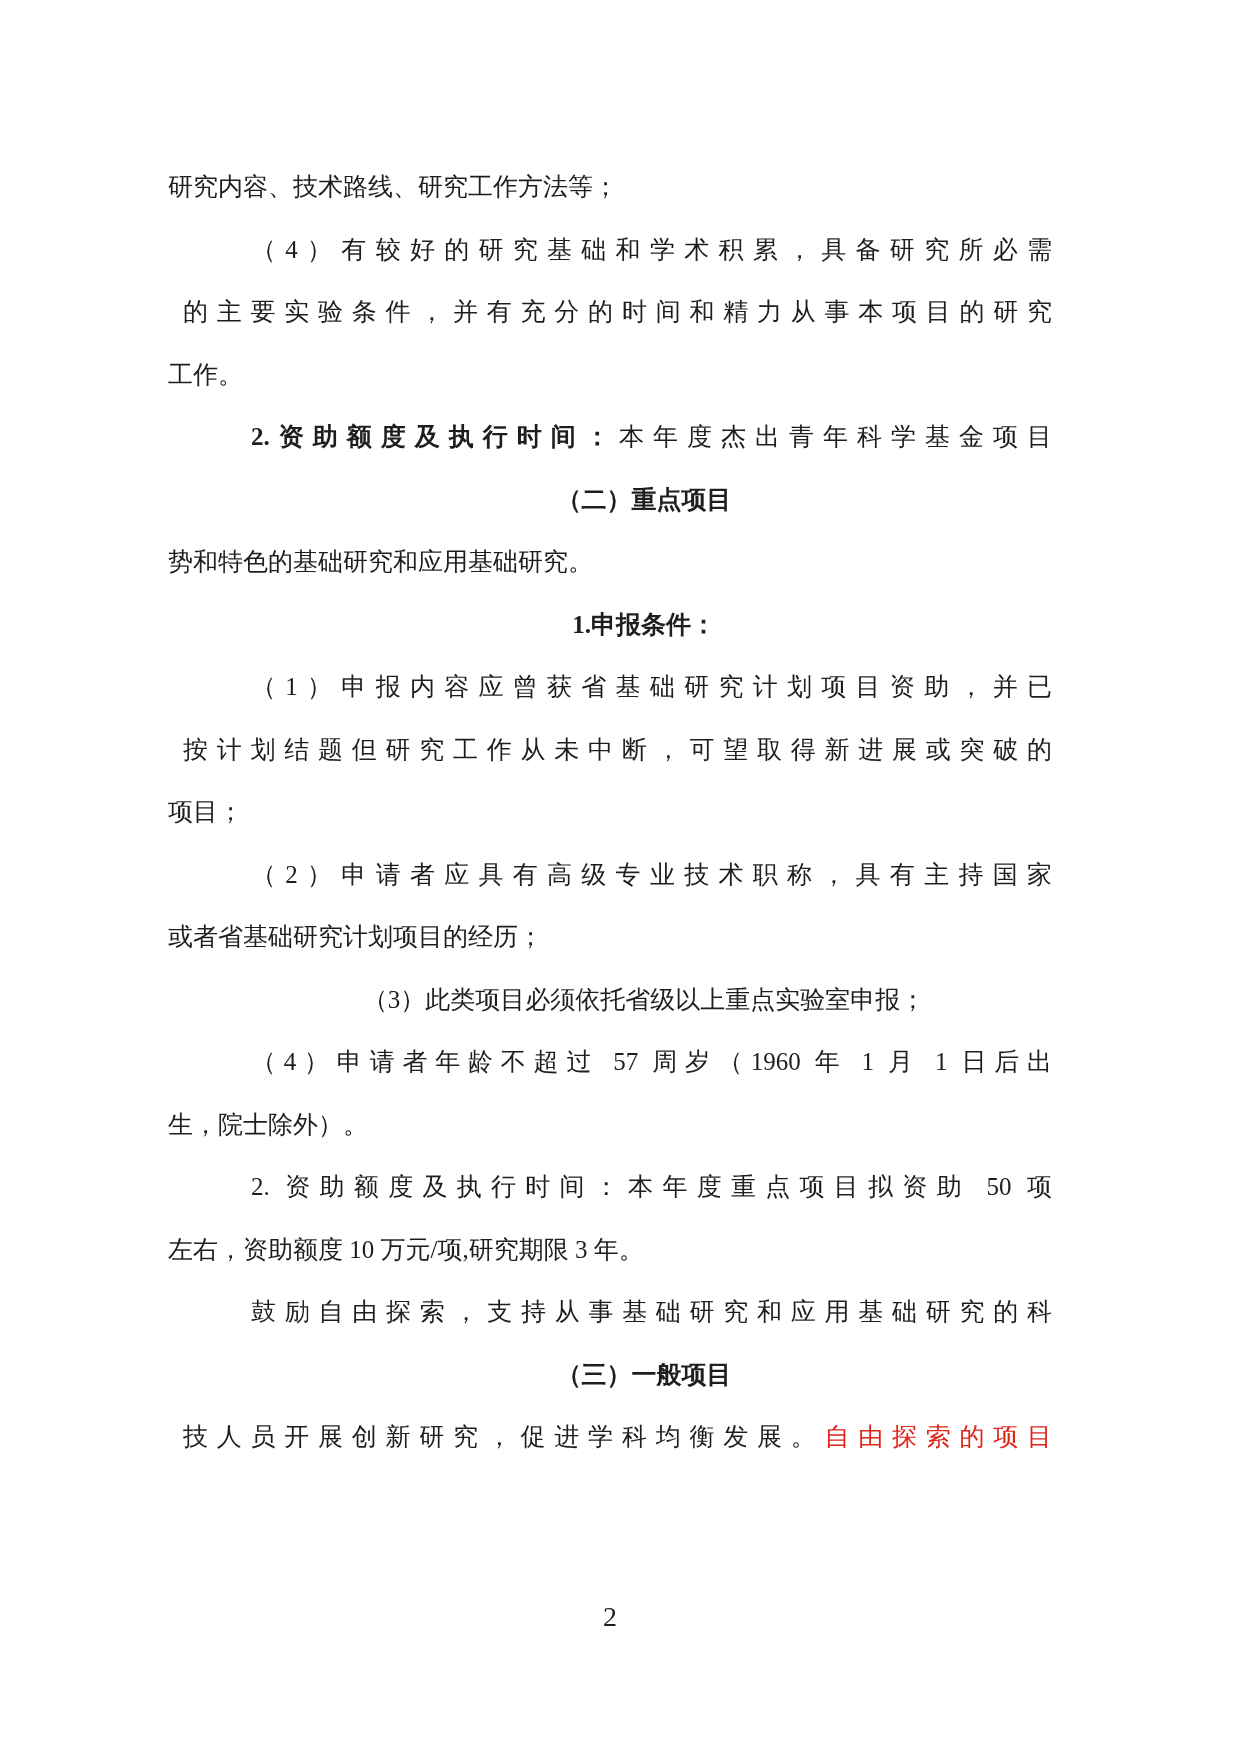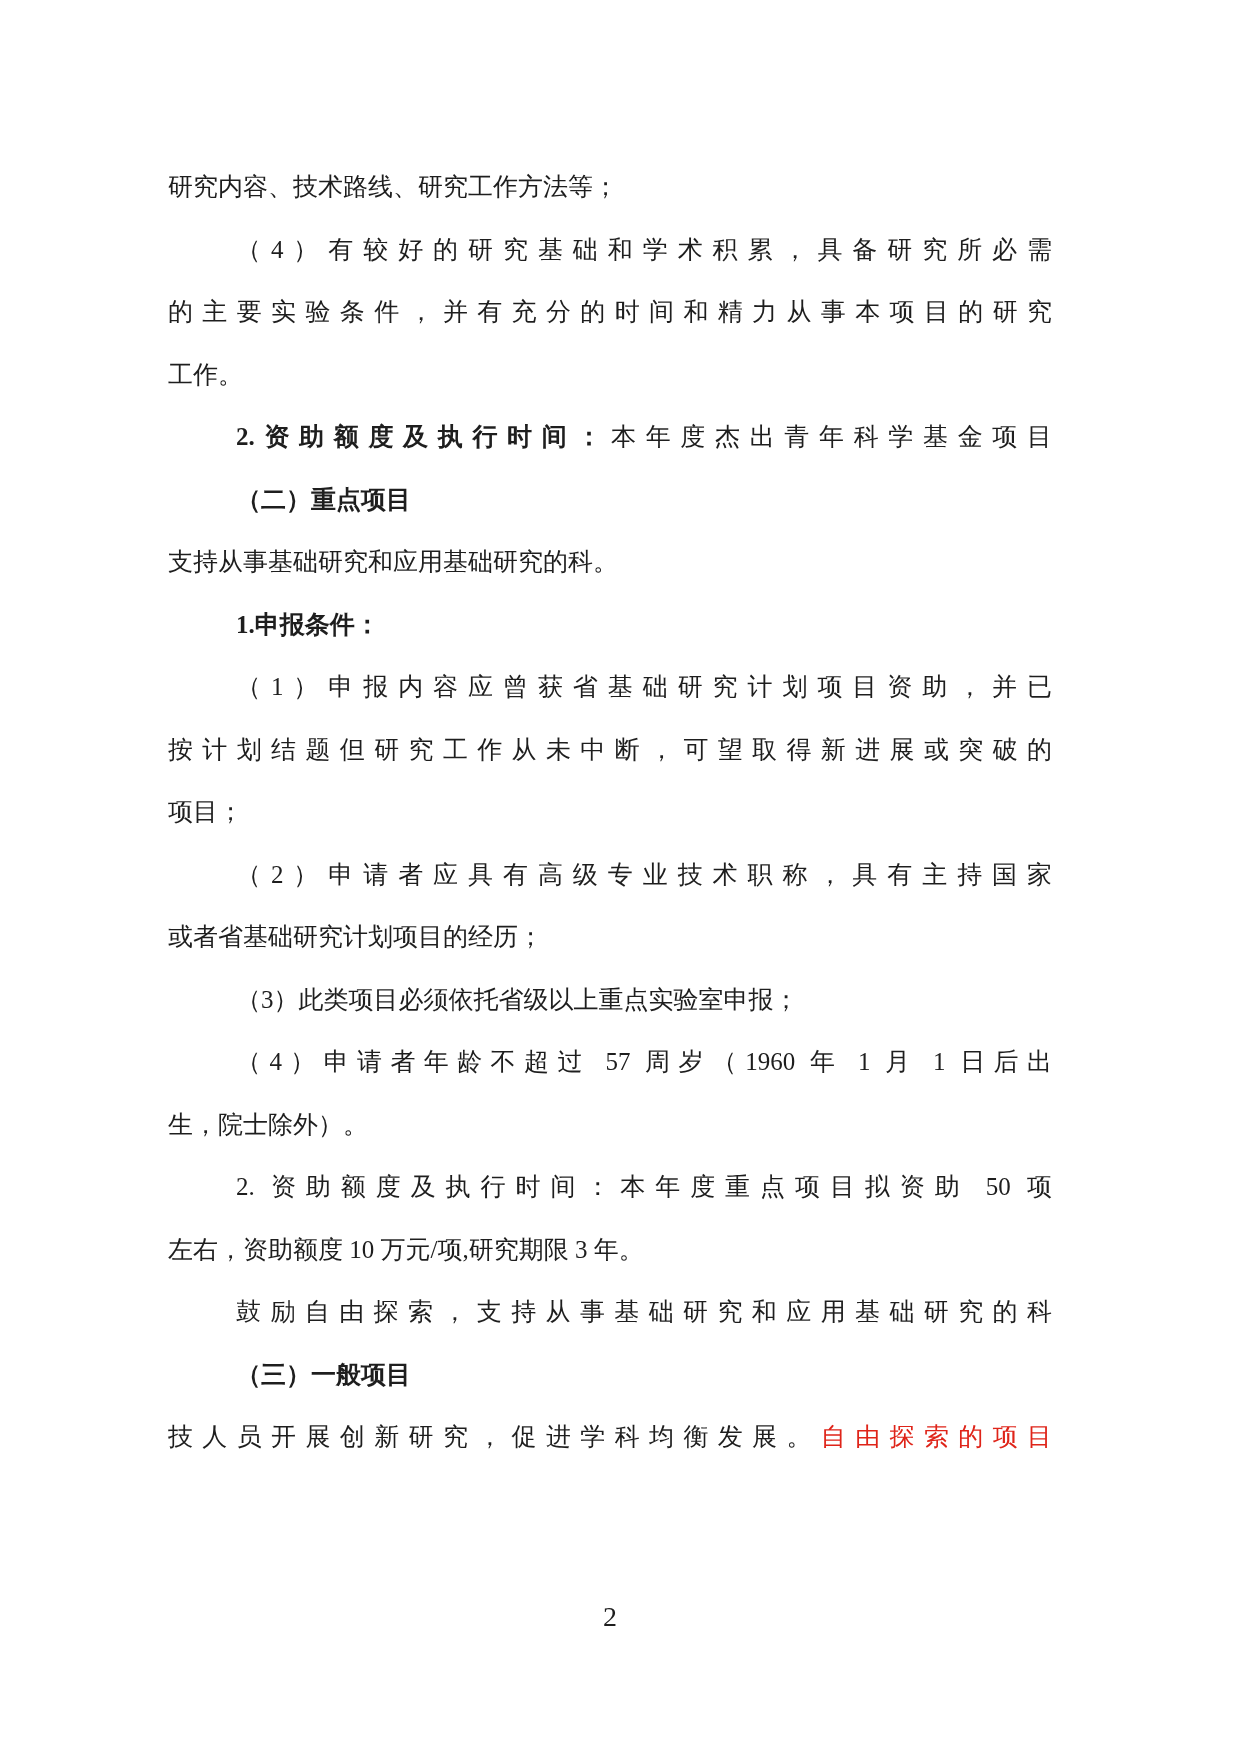--- a/index.html
+++ b/index.html
@@ -30,24 +30,26 @@
   }
   .line {
     height: 62.5px;
     line-height: 62.5px;
     font-size: 25px;
     text-align: left;
     overflow: visible;
   }
   .line.indent {
     padding-left: 68px;
+    text-align: center;
   }
   .line.fill {
     text-align: justify;
     text-align-last: justify;
+    margin-left: 15px;
   }
   .seg.bold { font-weight: bold; }
   .seg.red { color: var(--red); }
   .page-number {
     position: absolute;
     left: 168px;
     top: 1600px;
     width: 884px;
     text-align: center;
     font-size: 28px;
@@ -59,21 +61,21 @@
 <body>
 
 <div class="page">
   <div class="text-block">
       <div class="line"><span class="seg normal">研究内容、技术路线、研究工作方法等；</span></div>
       <div class="line indent fill"><span class="seg normal">（4）有较好的研究基础和学术积累，具备研究所必需</span></div>
       <div class="line fill"><span class="seg normal">的主要实验条件，并有充分的时间和精力从事本项目的研究</span></div>
       <div class="line"><span class="seg normal">工作。</span></div>
       <div class="line indent fill"><span class="seg bold">2.资助额度及执行时间：</span><span class="seg normal">本年度杰出青年科学基金项目</span></div>
       <div class="line indent"><span class="seg bold">（二）重点项目</span></div>
-      <div class="line"><span class="seg normal">支持从事基础研究和应用基础研究的科。</span></div>
+      <div class="line"><span class="seg normal">势和特色的基础研究和应用基础研究。</span></div>
       <div class="line indent"><span class="seg bold">1.申报条件：</span></div>
       <div class="line indent fill"><span class="seg normal">（1）申报内容应曾获省基础研究计划项目资助，并已</span></div>
       <div class="line fill"><span class="seg normal">按计划结题但研究工作从未中断，可望取得新进展或突破的</span></div>
       <div class="line"><span class="seg normal">项目；</span></div>
       <div class="line indent fill"><span class="seg normal">（2）申请者应具有高级专业技术职称，具有主持国家</span></div>
       <div class="line"><span class="seg normal">或者省基础研究计划项目的经历；</span></div>
       <div class="line indent"><span class="seg normal">（3）此类项目必须依托省级以上重点实验室申报；</span></div>
       <div class="line indent fill"><span class="seg normal">（4）申请者年龄不超过 57 周岁（1960 年 1 月 1 日后出</span></div>
       <div class="line"><span class="seg normal">生，院士除外）。</span></div>
       <div class="line indent fill"><span class="seg normal">2. 资助额度及执行时间：本年度重点项目拟资助 50 项</span></div>

